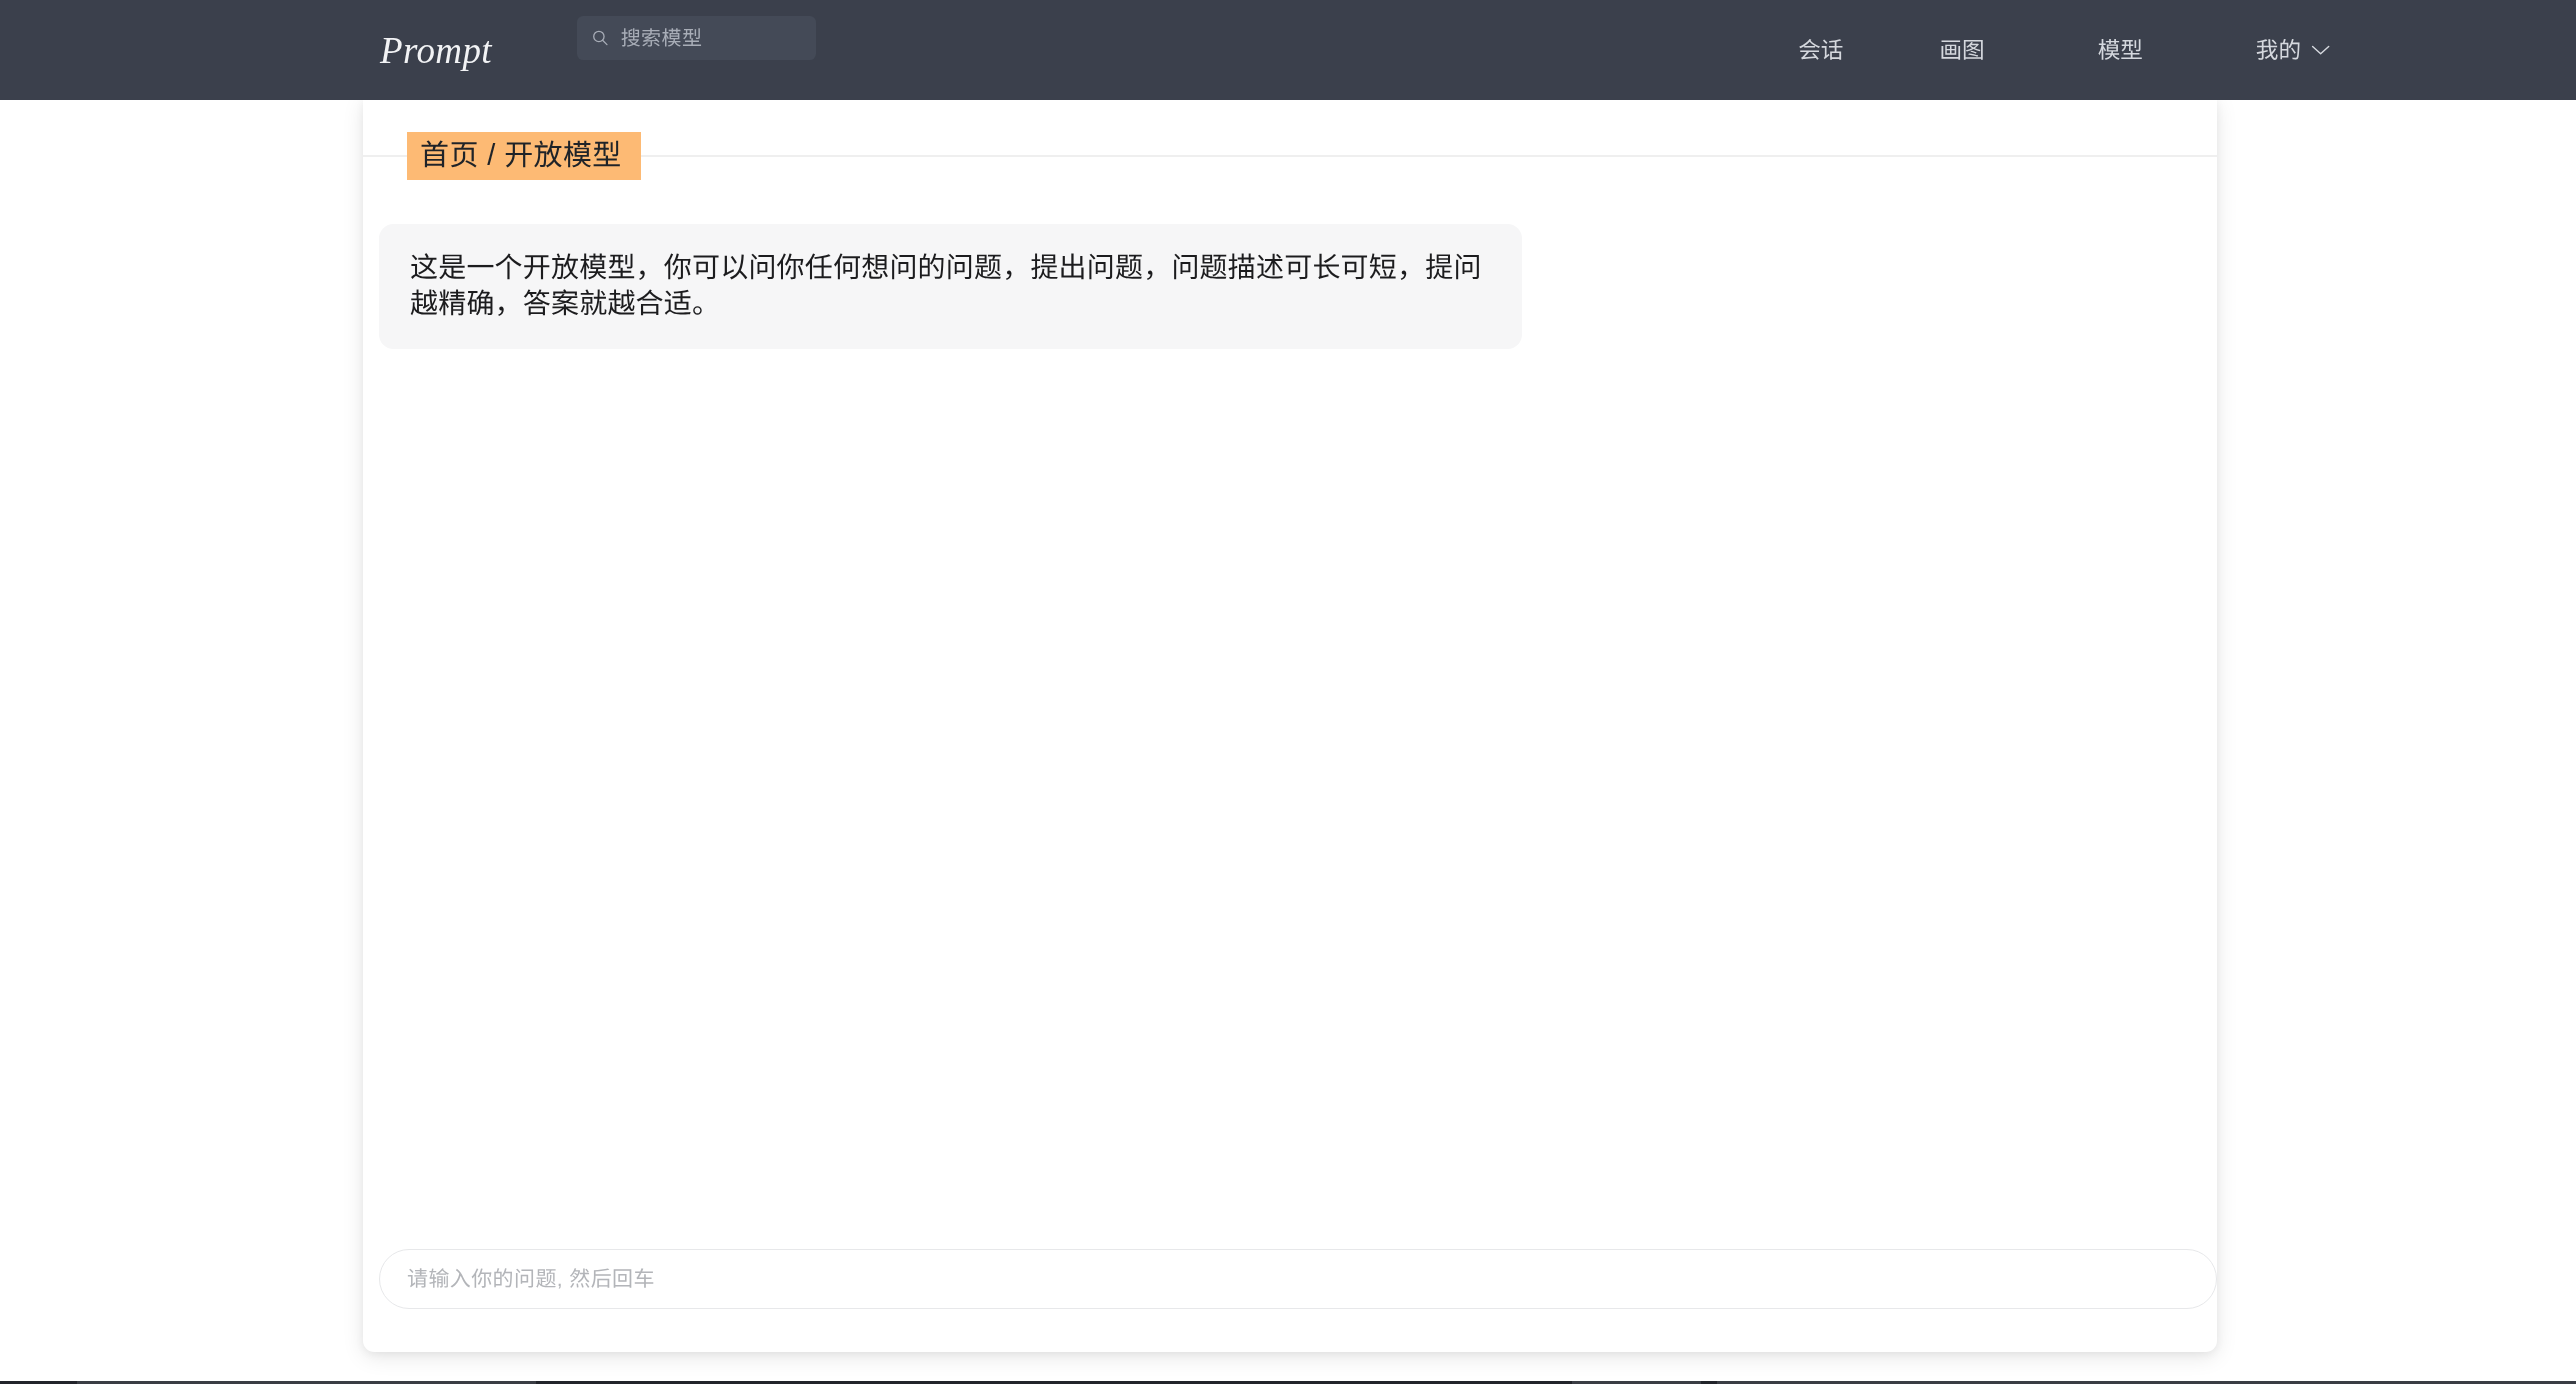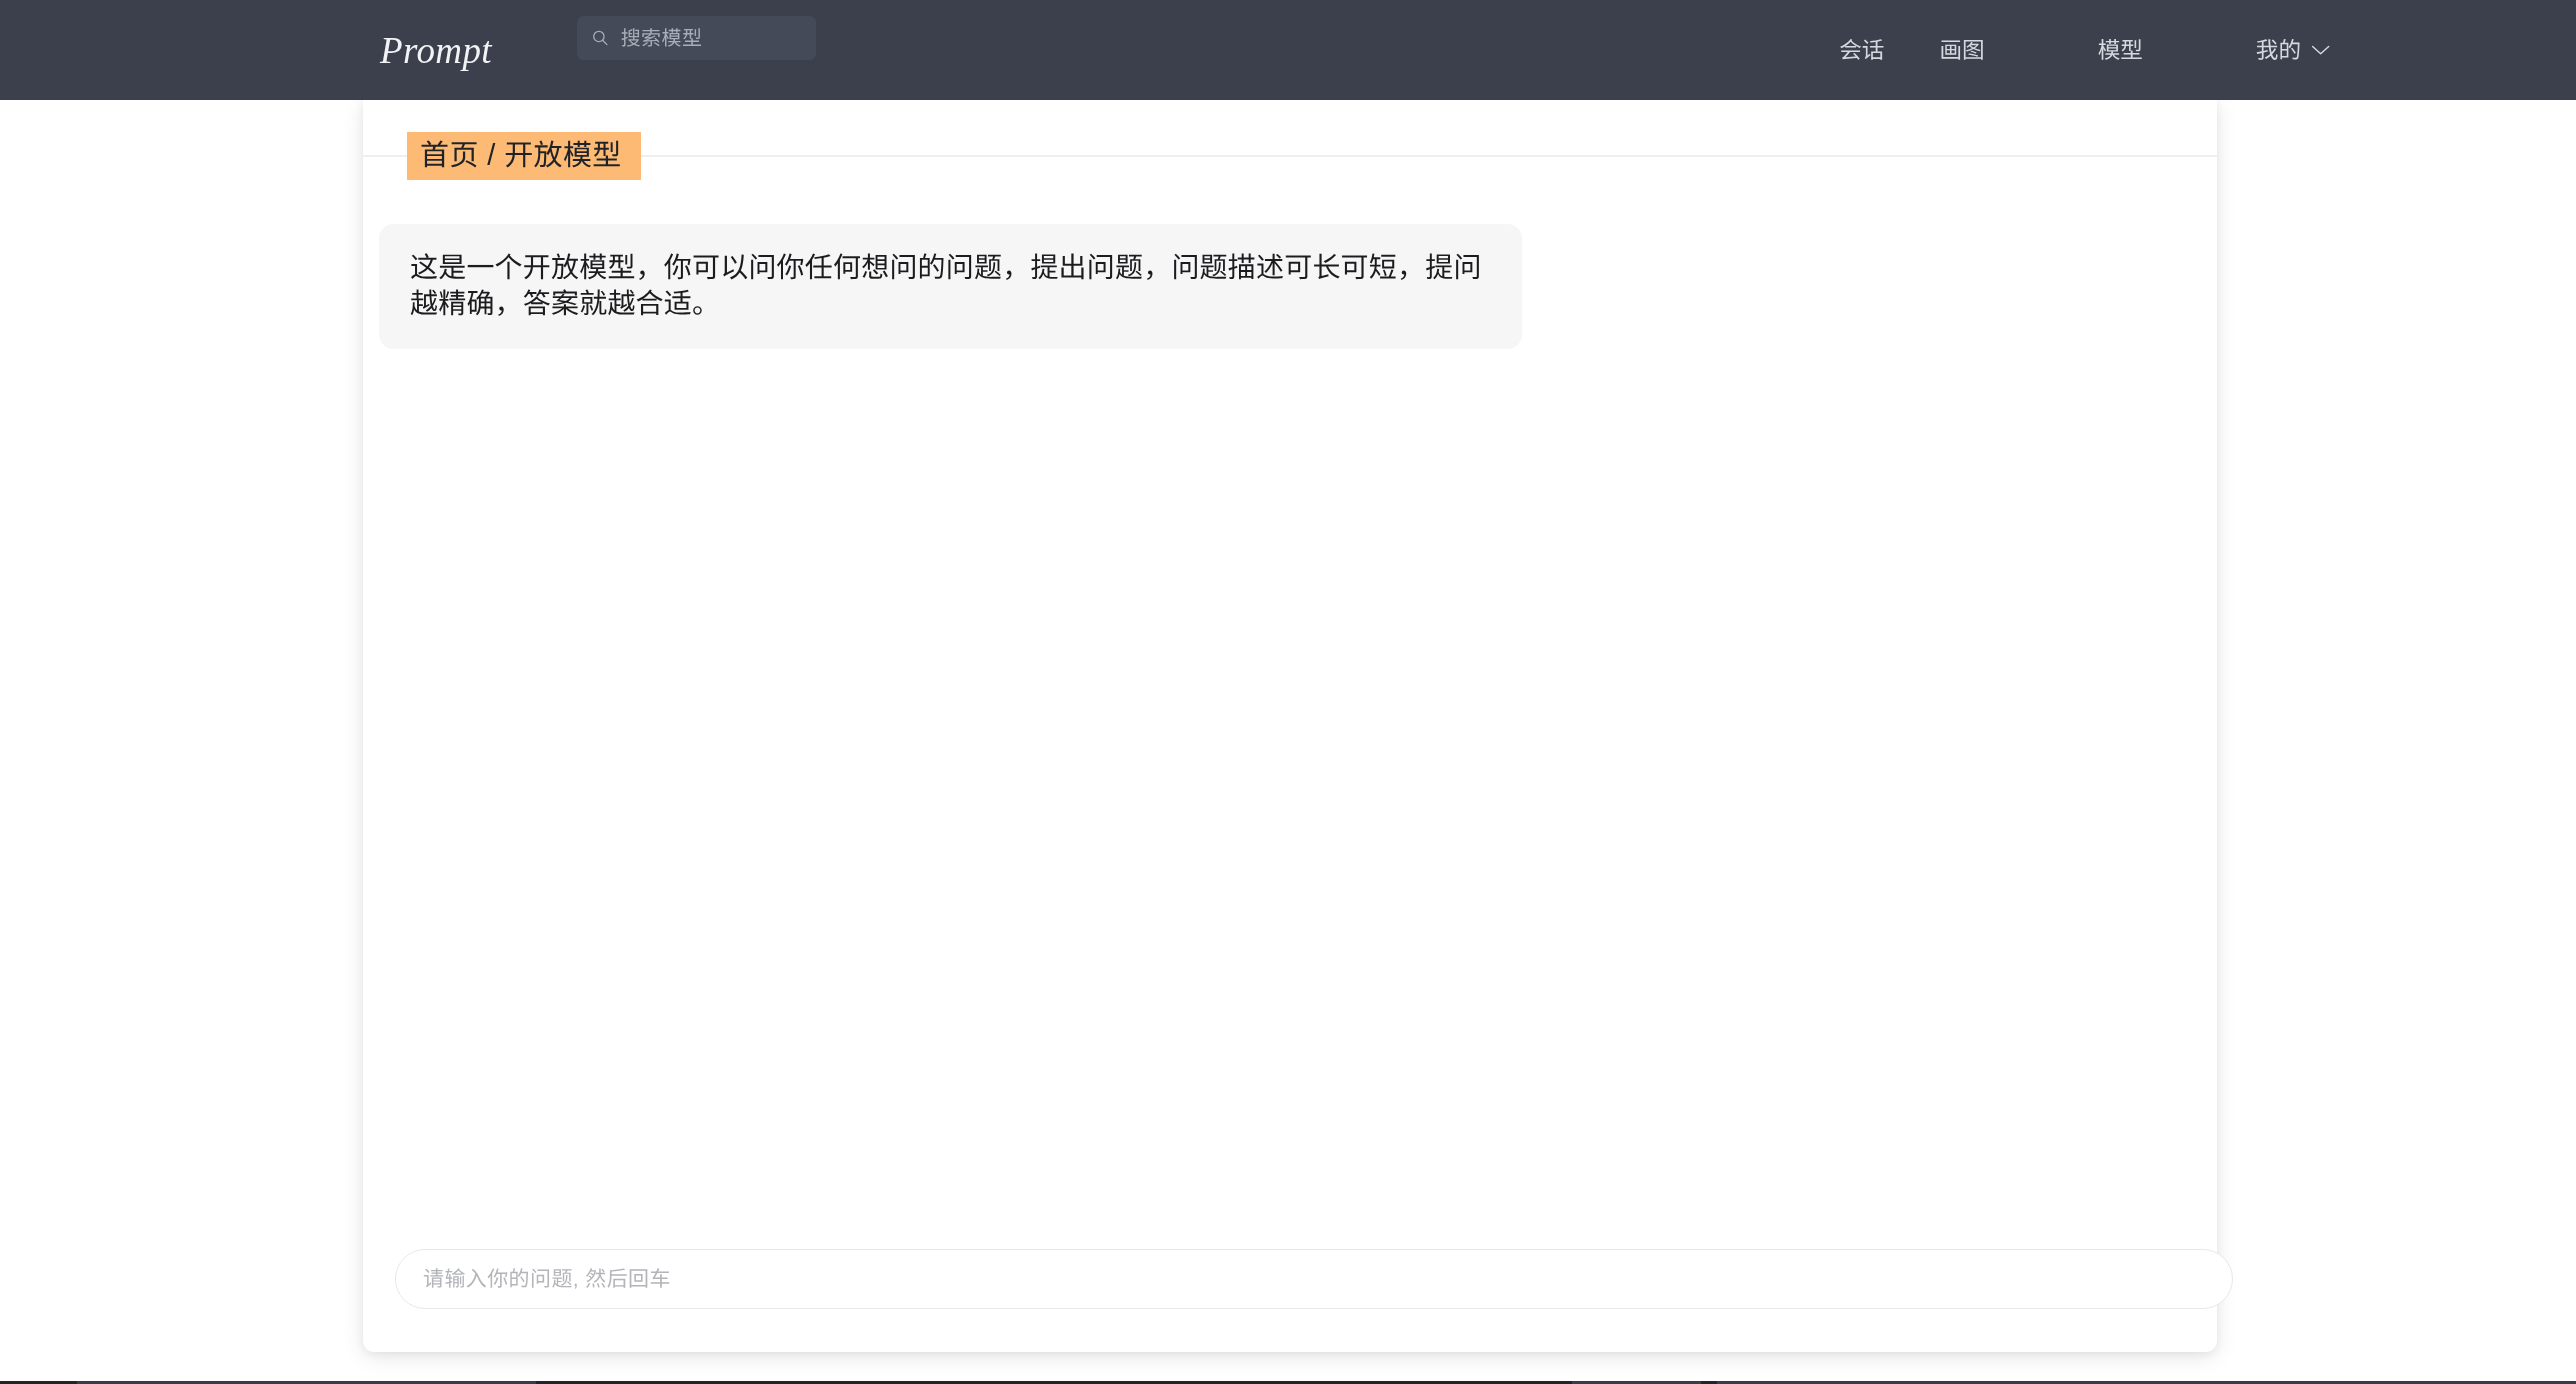--- a/index.html
+++ b/index.html
@@ -78,21 +78,21 @@
     font-size: 22.6px;
     line-height: 27px;
     color: #d5d8de;
     white-space: nowrap;
     cursor: pointer;
     display: flex;
     align-items: center;
     gap: 9.7px;
     padding: 8px 0;
   }
-  .nav-link:nth-child(1) { margin-right: 55px; }
+  .nav-link:nth-child(1) { margin-right: 96px; }
   .nav-link:nth-child(2) { margin-right: 113px; }
   .nav-link:nth-child(3) { margin-right: 113px; }
   .nav-link:nth-child(4) { margin-right: 246px; }
   .chevron-down { display: block; width: 19.3px; height: 11.3px; }
   .chevron-down svg { display: block; width: 19.3px; height: 11.3px; }
 
   
   .page-card {
     position: absolute;
     left: 363px;
@@ -150,21 +150,21 @@
     font-size: 28px;
     line-height: 36px;
     color: #1c1c1e;
     letter-spacing: 0.2px;
     word-break: break-word;
   }
 
   
   .composer {
     position: absolute;
-    left: 32px;
+    left: 16px;
     top: 1149px;
     width: 1838px;
     height: 81px;
   }
   .composer-input {
     width: 1838px;
     height: 60px;
     background: #ffffff;
     border: 1.6px solid #e7e8ea;
     border-radius: 32px;

